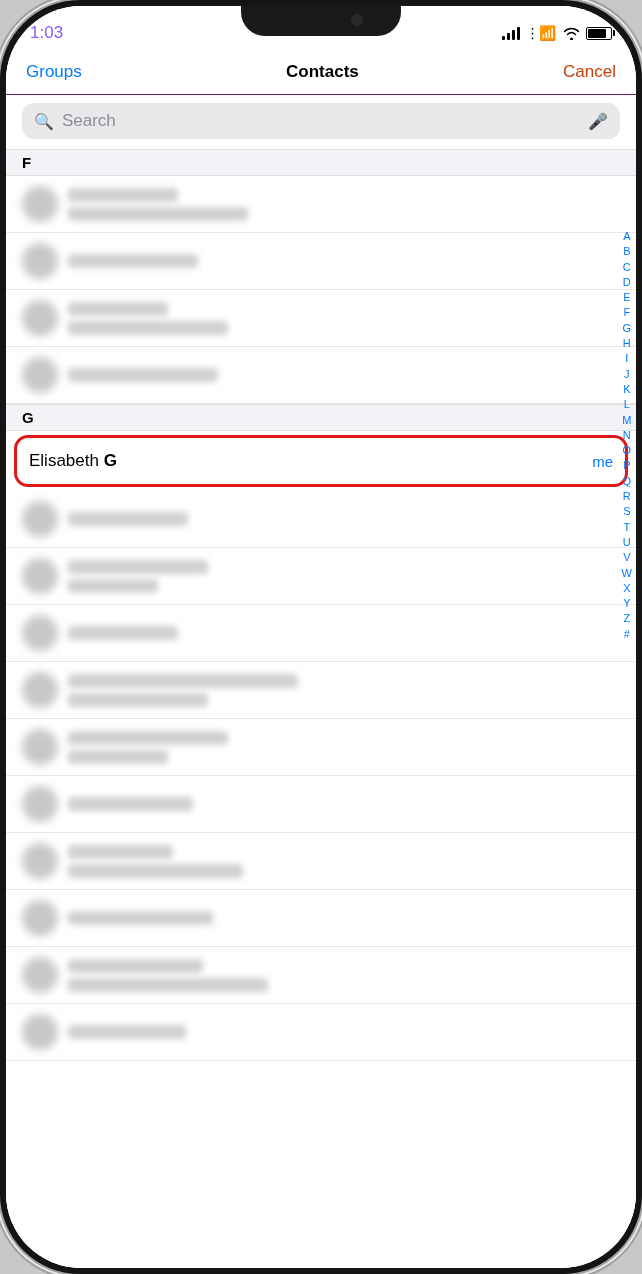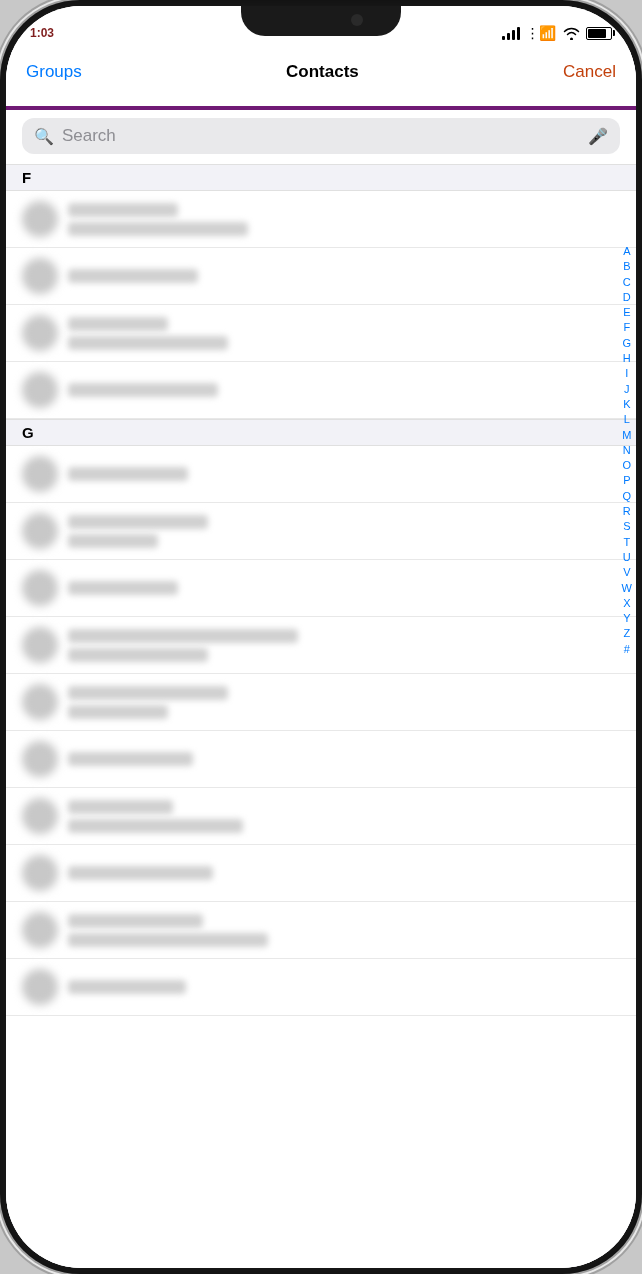--- a/index.html
+++ b/index.html
@@ -36,23 +36,23 @@
       height: 44px;
       background: #fff;
       display: flex;
       align-items: center;
       justify-content: space-between;
       padding: 10px 24px 0;
       position: relative;
     }
 
     .status-time {
-      font-size: 12px;
-      font-weight: 700;
-      color: #7f1d1d;
+      font-size: 17px;
+      font-weight: 400;
+      color: #8b5cf6;
     }
 
     .status-icons {
       display: flex;
       align-items: center;
       gap: 6px;
     }
 
     
     .notch {
@@ -88,25 +88,25 @@
     .contacts-page {
       background: #f2f2f7;
       height: 100%;
       display: flex;
       flex-direction: column;
     }
 
     
     .nav-bar {
       background: #fff;
-      padding: 12px 20px 24px;
+      padding: 12px 20px 12px;
       display: flex;
       align-items: center;
       justify-content: space-between;
-      border-bottom: 4px solid #701a75;
+      border-bottom: 1px solid #701a75;
     }
 
     .nav-groups {
       font-size: 17px;
       color: #007aff;
     }
 
     .nav-title {
       font-size: 17px;
       font-weight: 600;
@@ -367,20 +367,26 @@
 
           <div class="blurred-row">
             <div class="blur-avatar"></div>
             <div style="display:flex;flex-direction:column;gap:5px;flex:1;">
               <div class="blur-block" style="width:150px;"></div>
             </div>
           </div>
 
           <div class="section-header">G</div>
 
+          <div class="contact-row highlighted">
+            <span class="contact-name">
+              <span>Elisabeth </span><span class="bold">G</span>
+            </span>
+            <span class="contact-me">me</span>
+          </div>
 
           <div class="blurred-row">
             <div class="blur-avatar"></div>
             <div style="display:flex;flex-direction:column;gap:5px;flex:1;">
               <div class="blur-block" style="width:120px;"></div>
             </div>
           </div>
 
           <div class="blurred-row">
             <div class="blur-avatar"></div>

